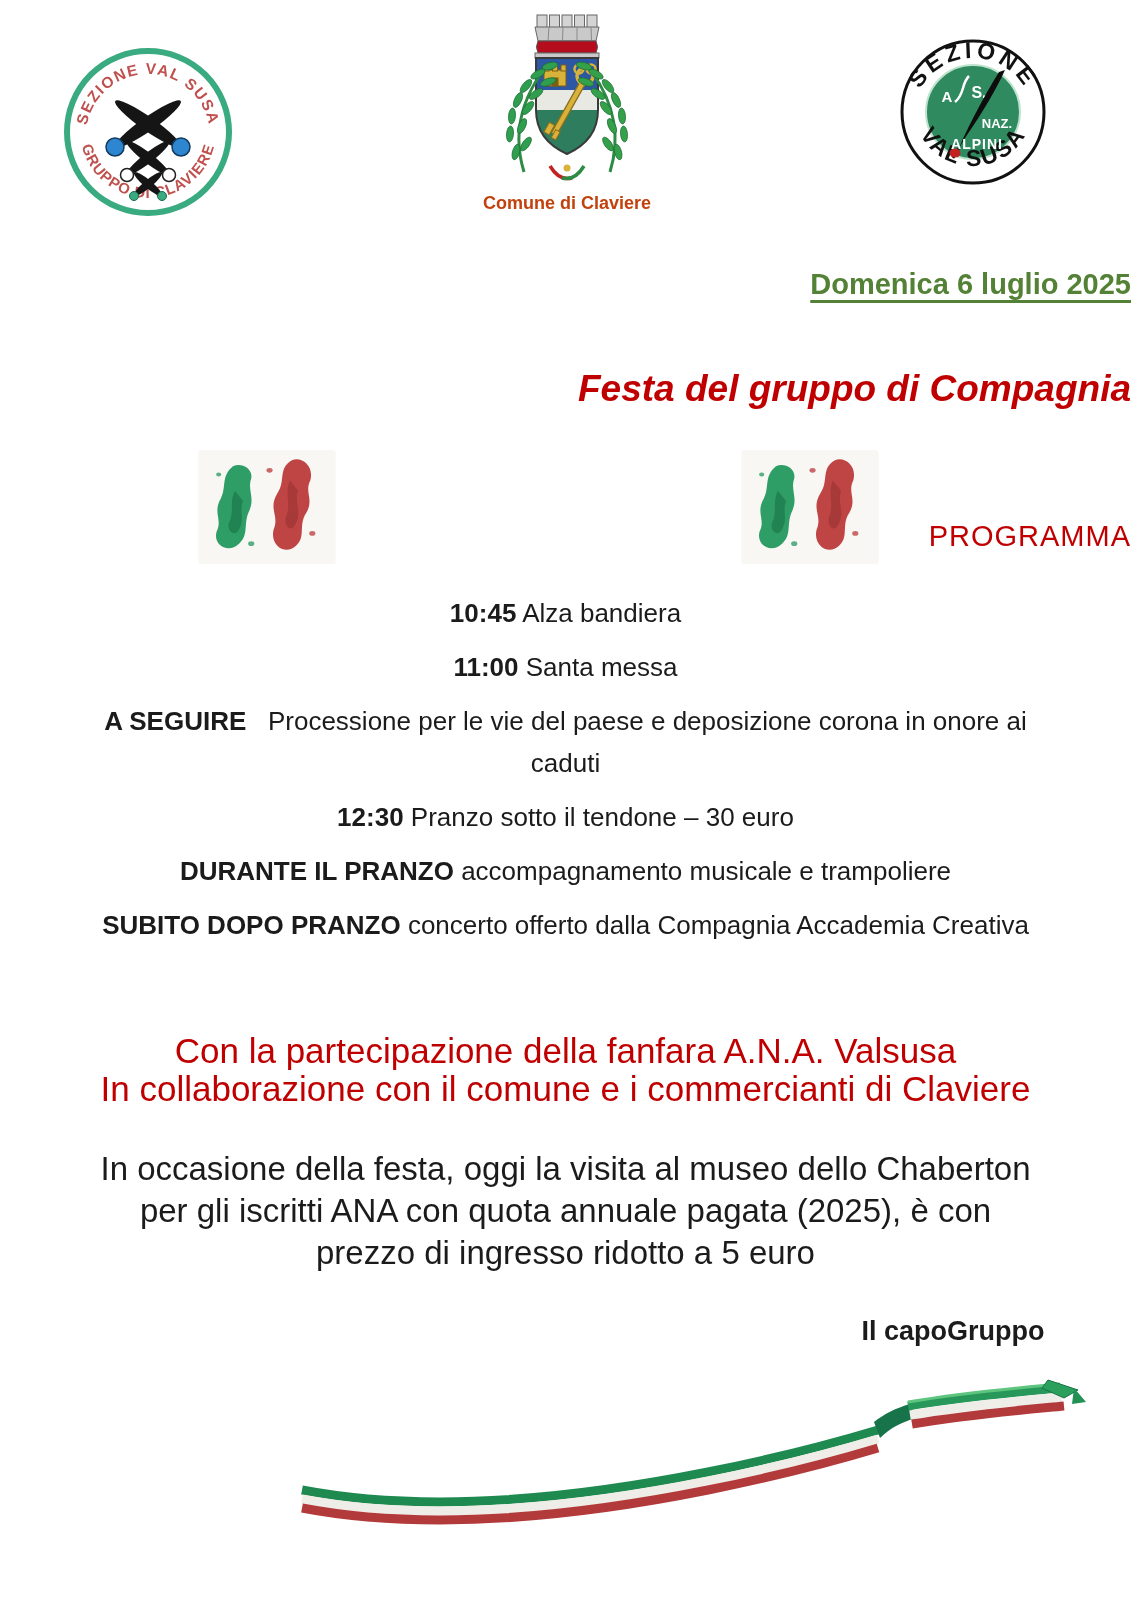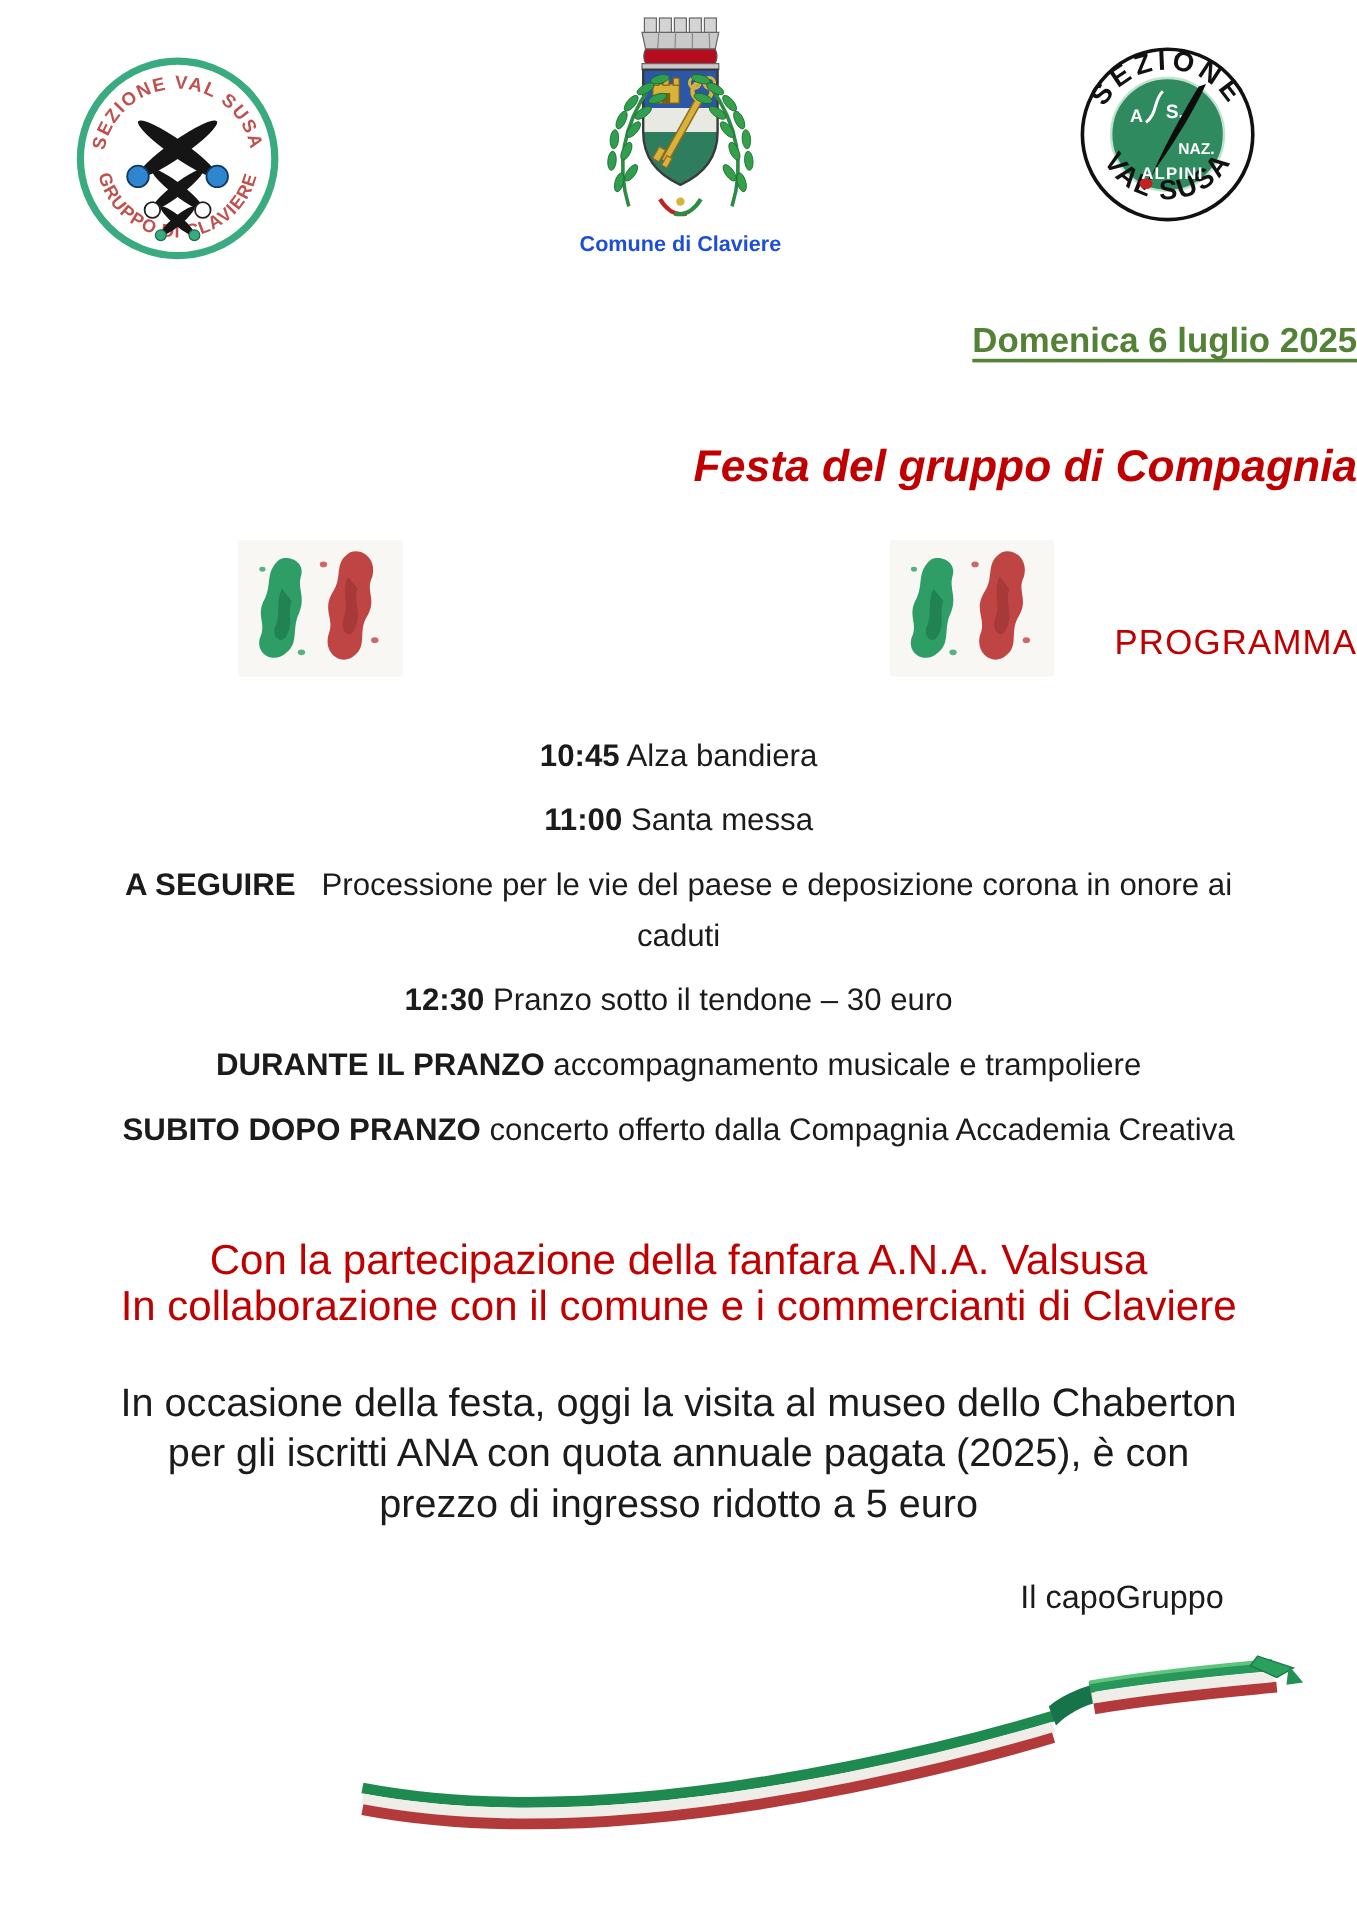--- a/index.html
+++ b/index.html
@@ -4,34 +4,34 @@
 <style>
   html,body{margin:0;padding:0;background:#e8e8e8;}
   .page{
     position:relative;width:1131px;height:1600px;background:#ffffff;
     margin:0 auto;overflow:hidden;
     font-family:"Liberation Sans","DejaVu Sans",sans-serif;color:#1b1b1b;
   }
   .abs{position:absolute;}
   .centered{left:0;width:100%;text-align:right;}
   .crest-caption{top:193px;left:442px;width:250px;text-align:center;
-    font-size:18px;font-weight:700;color:#1d4ed8;}
+    font-size:18px;font-weight:700;color:#c2410c;}
   .date-line{top:268px;font-size:29px;font-weight:700;color:#538135;
     text-decoration:underline;text-decoration-thickness:2.5px;text-underline-offset:6px;}
   .event-line{top:368px;font-size:37px;font-weight:700;font-style:italic;color:#c00000;}
   .programma{top:492px;font-size:29px;letter-spacing:1px;color:#c00000;margin-top:28px;}
   .program{top:592px;left:50%;transform:translateX(-50%);width:930px;text-align:center;
-    font-size:26px;line-height:42px;margin-top:16px;}
+    font-size:26px;line-height:42px;}
   .pline{margin:0 0 12px 0;}
   .pline b{font-weight:700;}
   .participation{top:1032px;left:50%;transform:translateX(-50%);width:960px;text-align:center;
     font-size:35px;line-height:38px;color:#c00000;}
   .note{top:1148px;left:95px;width:941px;text-align:center;font-size:33px;line-height:42px;}
-  .signature{top:1310px;left:770px;width:330px;text-align:center;
-    font-size:27px;font-weight:400;line-height:42px;}
+  .signature{top:1310px;left:788px;width:330px;text-align:center;
+    font-size:27px;font-weight:700;line-height:42px;}
   svg text{font-family:"Liberation Sans","DejaVu Sans",sans-serif;}
 </style>
 </head>
 <body>
 
 <div class="page">
 
   <svg class="abs" style="left:62px;top:46px;" width="172" height="172" viewBox="0 0 172 172">
     <circle cx="86" cy="86" r="81" fill="#ffffff" stroke="#3aab81" stroke-width="6"></circle>
     <path id="lbTop" d="M 24,90 A 62,62 0 0 1 148,90" fill="none"></path>

